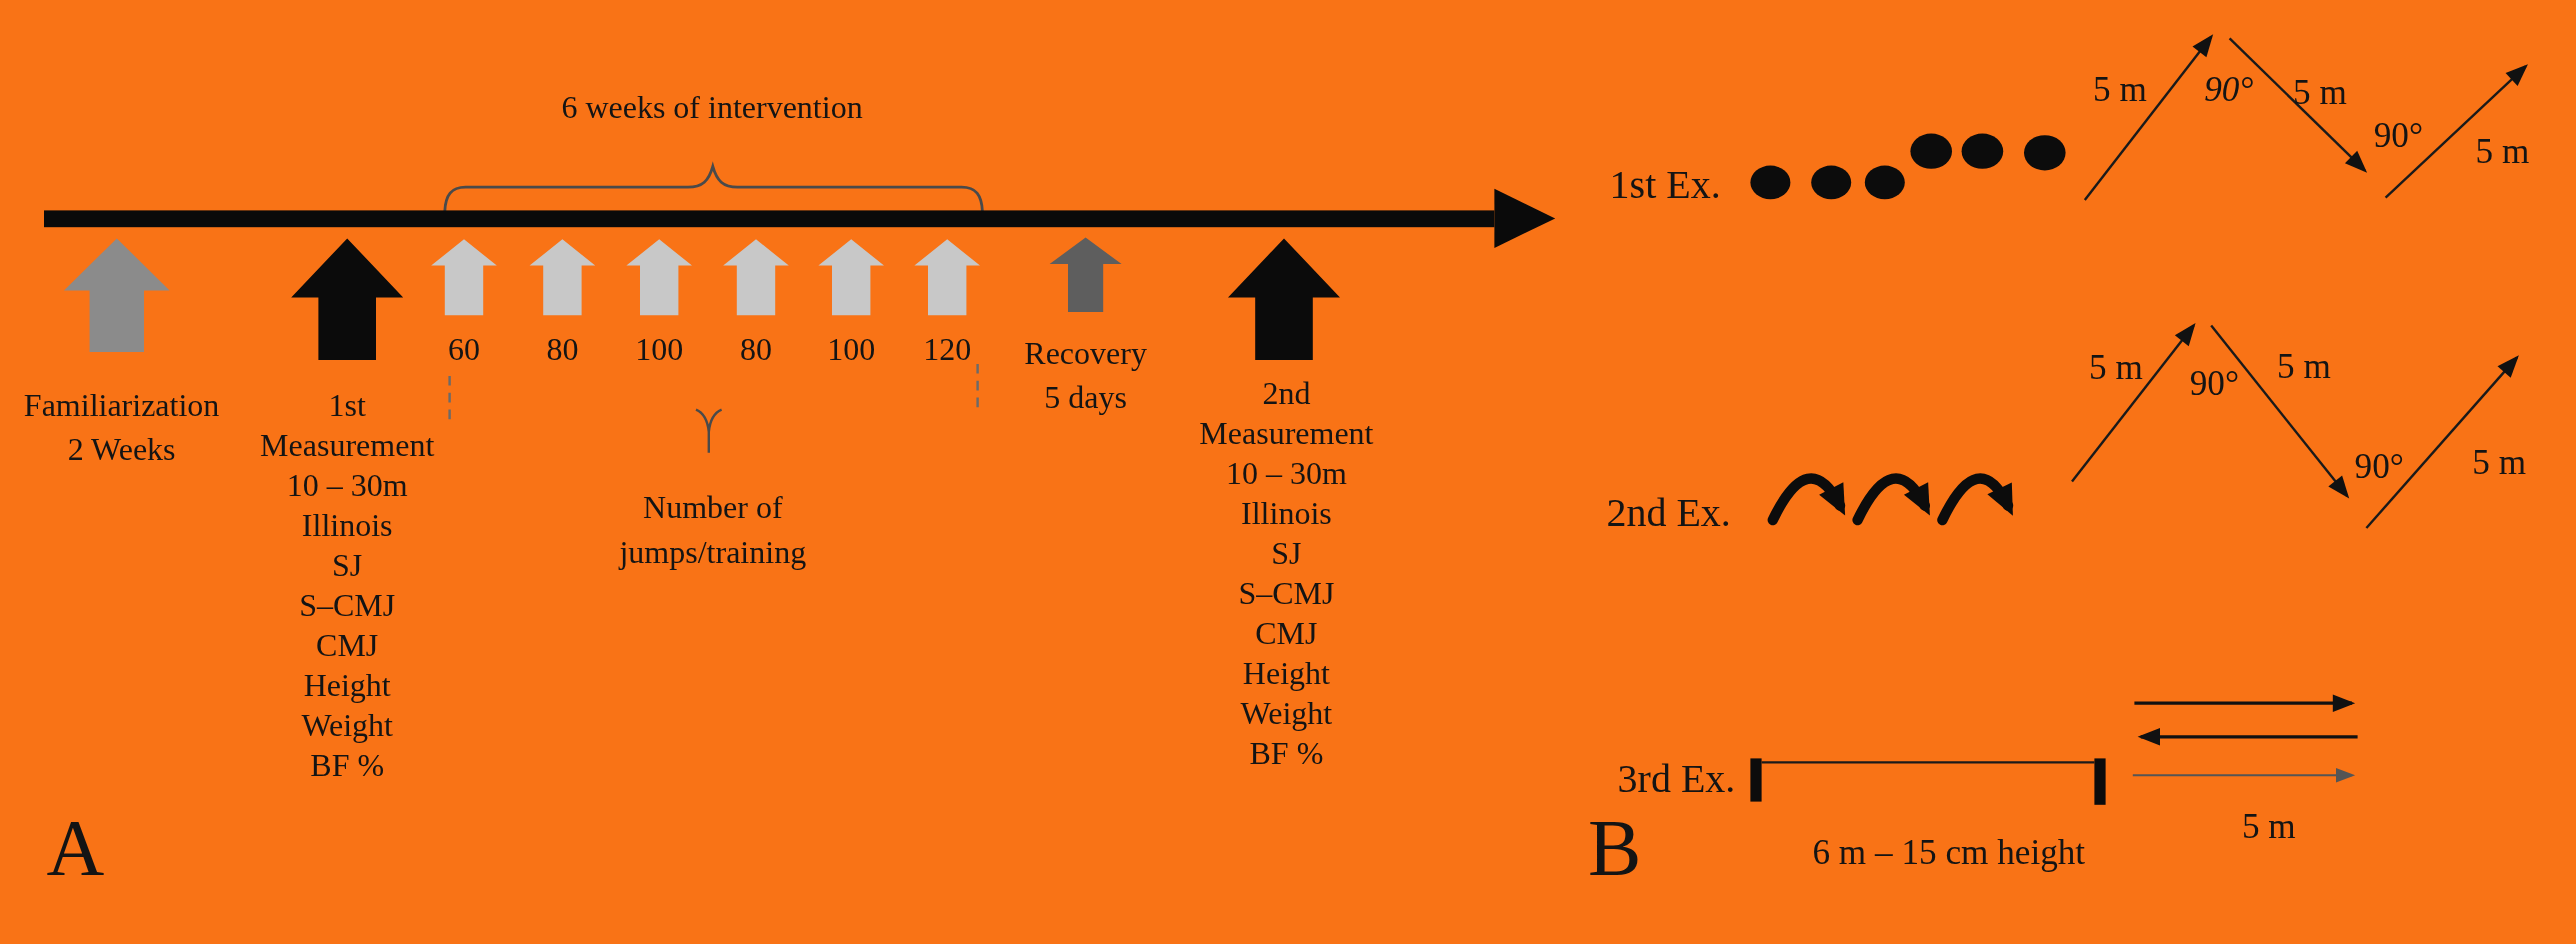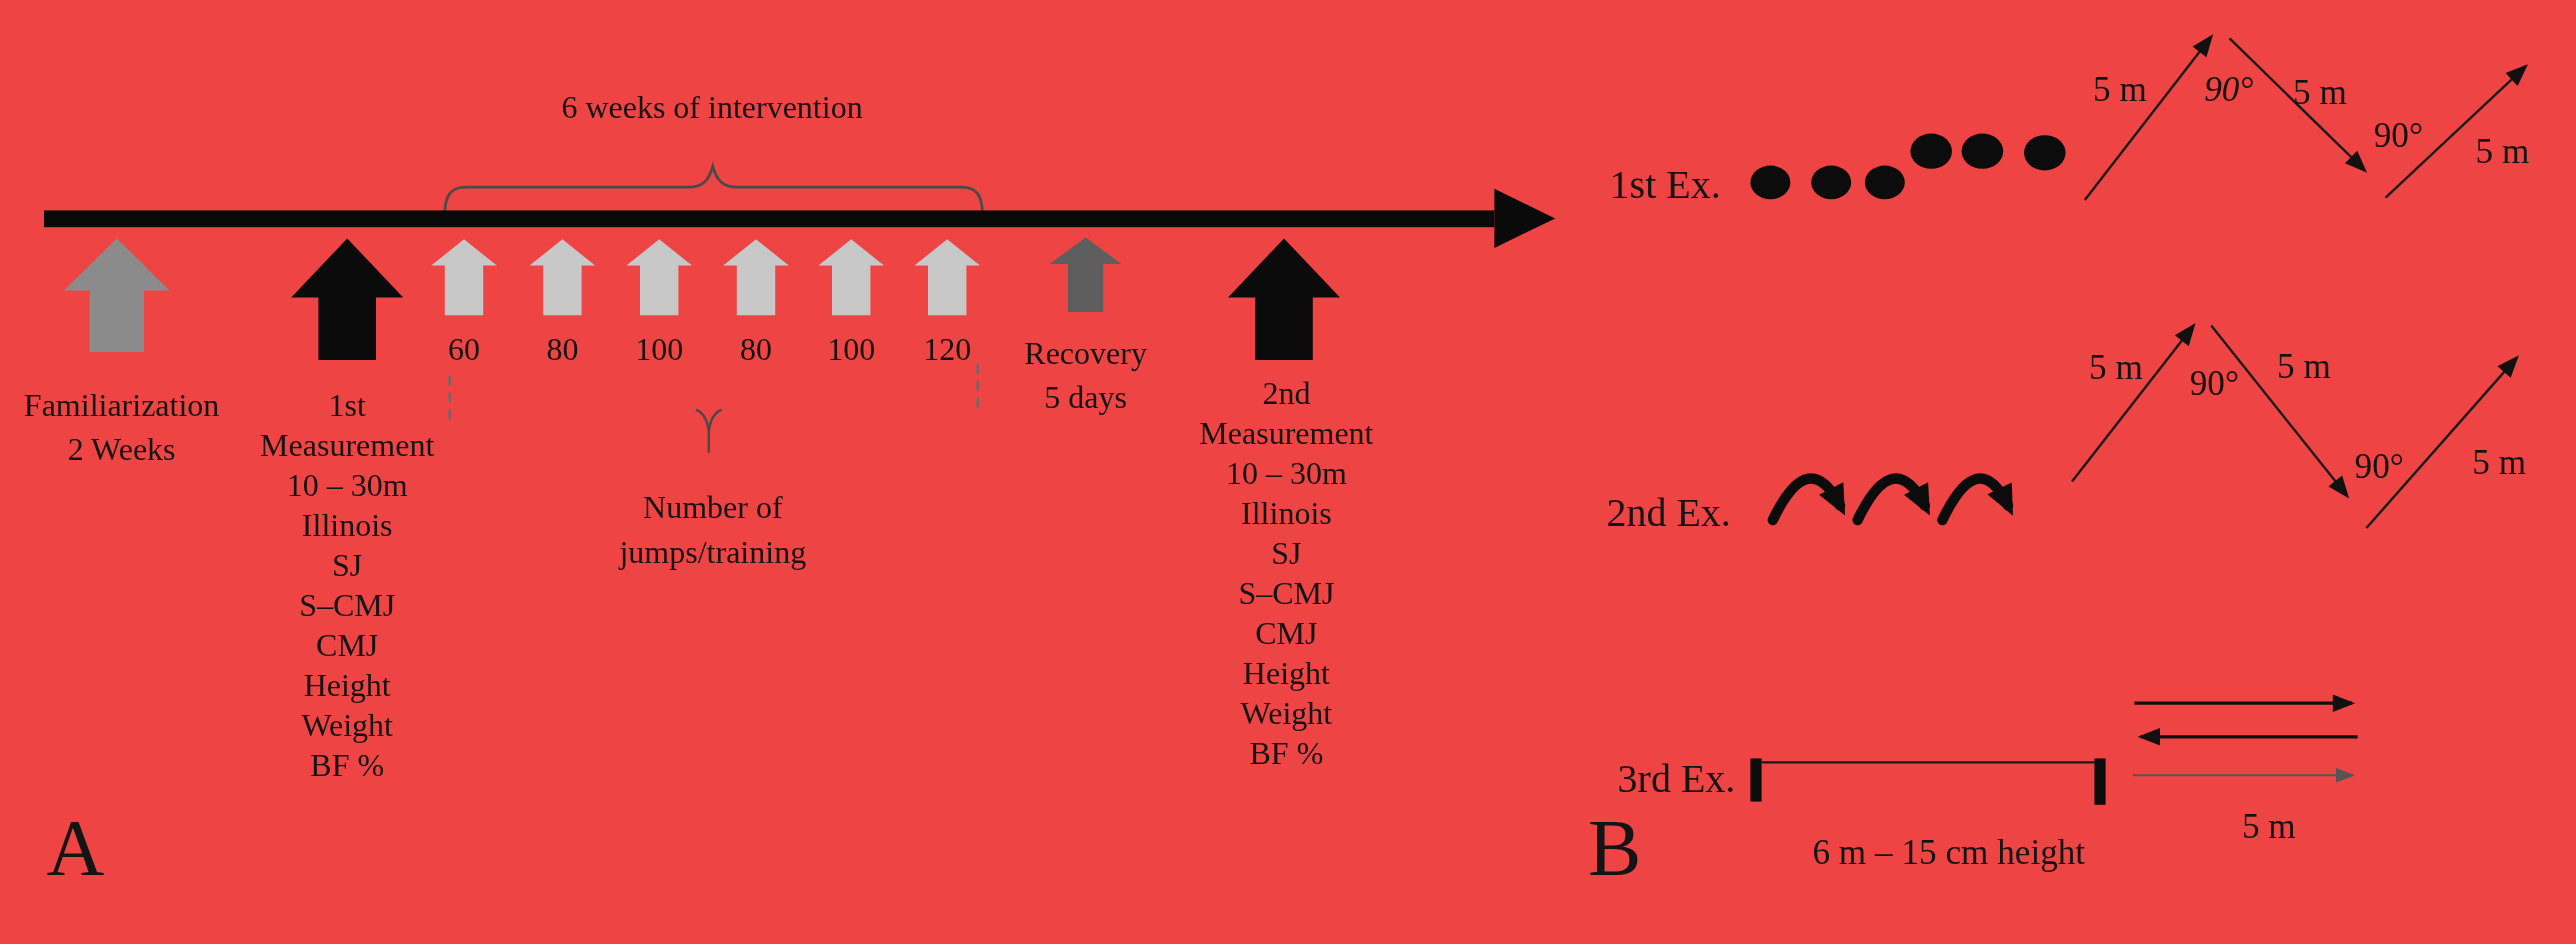--- a/index.html
+++ b/index.html
@@ -1,16 +1,16 @@
 <!DOCTYPE html>
 <html style="font-size:12.8px"><head>
 <meta charset="utf-8">
 <style>
   html,body{margin:0;padding:0;background:#ffffff;}
-  .stage{width:2576px;height:944px;position:relative;background:#ef4444;overflow:hidden;}
+  .stage{width:2576px;height:944px;position:relative;background:#f97316;overflow:hidden;}
   svg{display:block;}
   text{font-family:"Liberation Serif","DejaVu Serif",serif;fill:#141414;}
   .lbl{font-size:40px;}
   .num{font-size:40px;}
   .exlbl{font-size:50px;}
   .dim{font-size:44px;}
   .title{font-size:40px;}
   .panel-letter{font-size:100px;}
   .ital{font-style:italic;}
   .thin{stroke:#1a1a1a;stroke-width:3;fill:none;}

